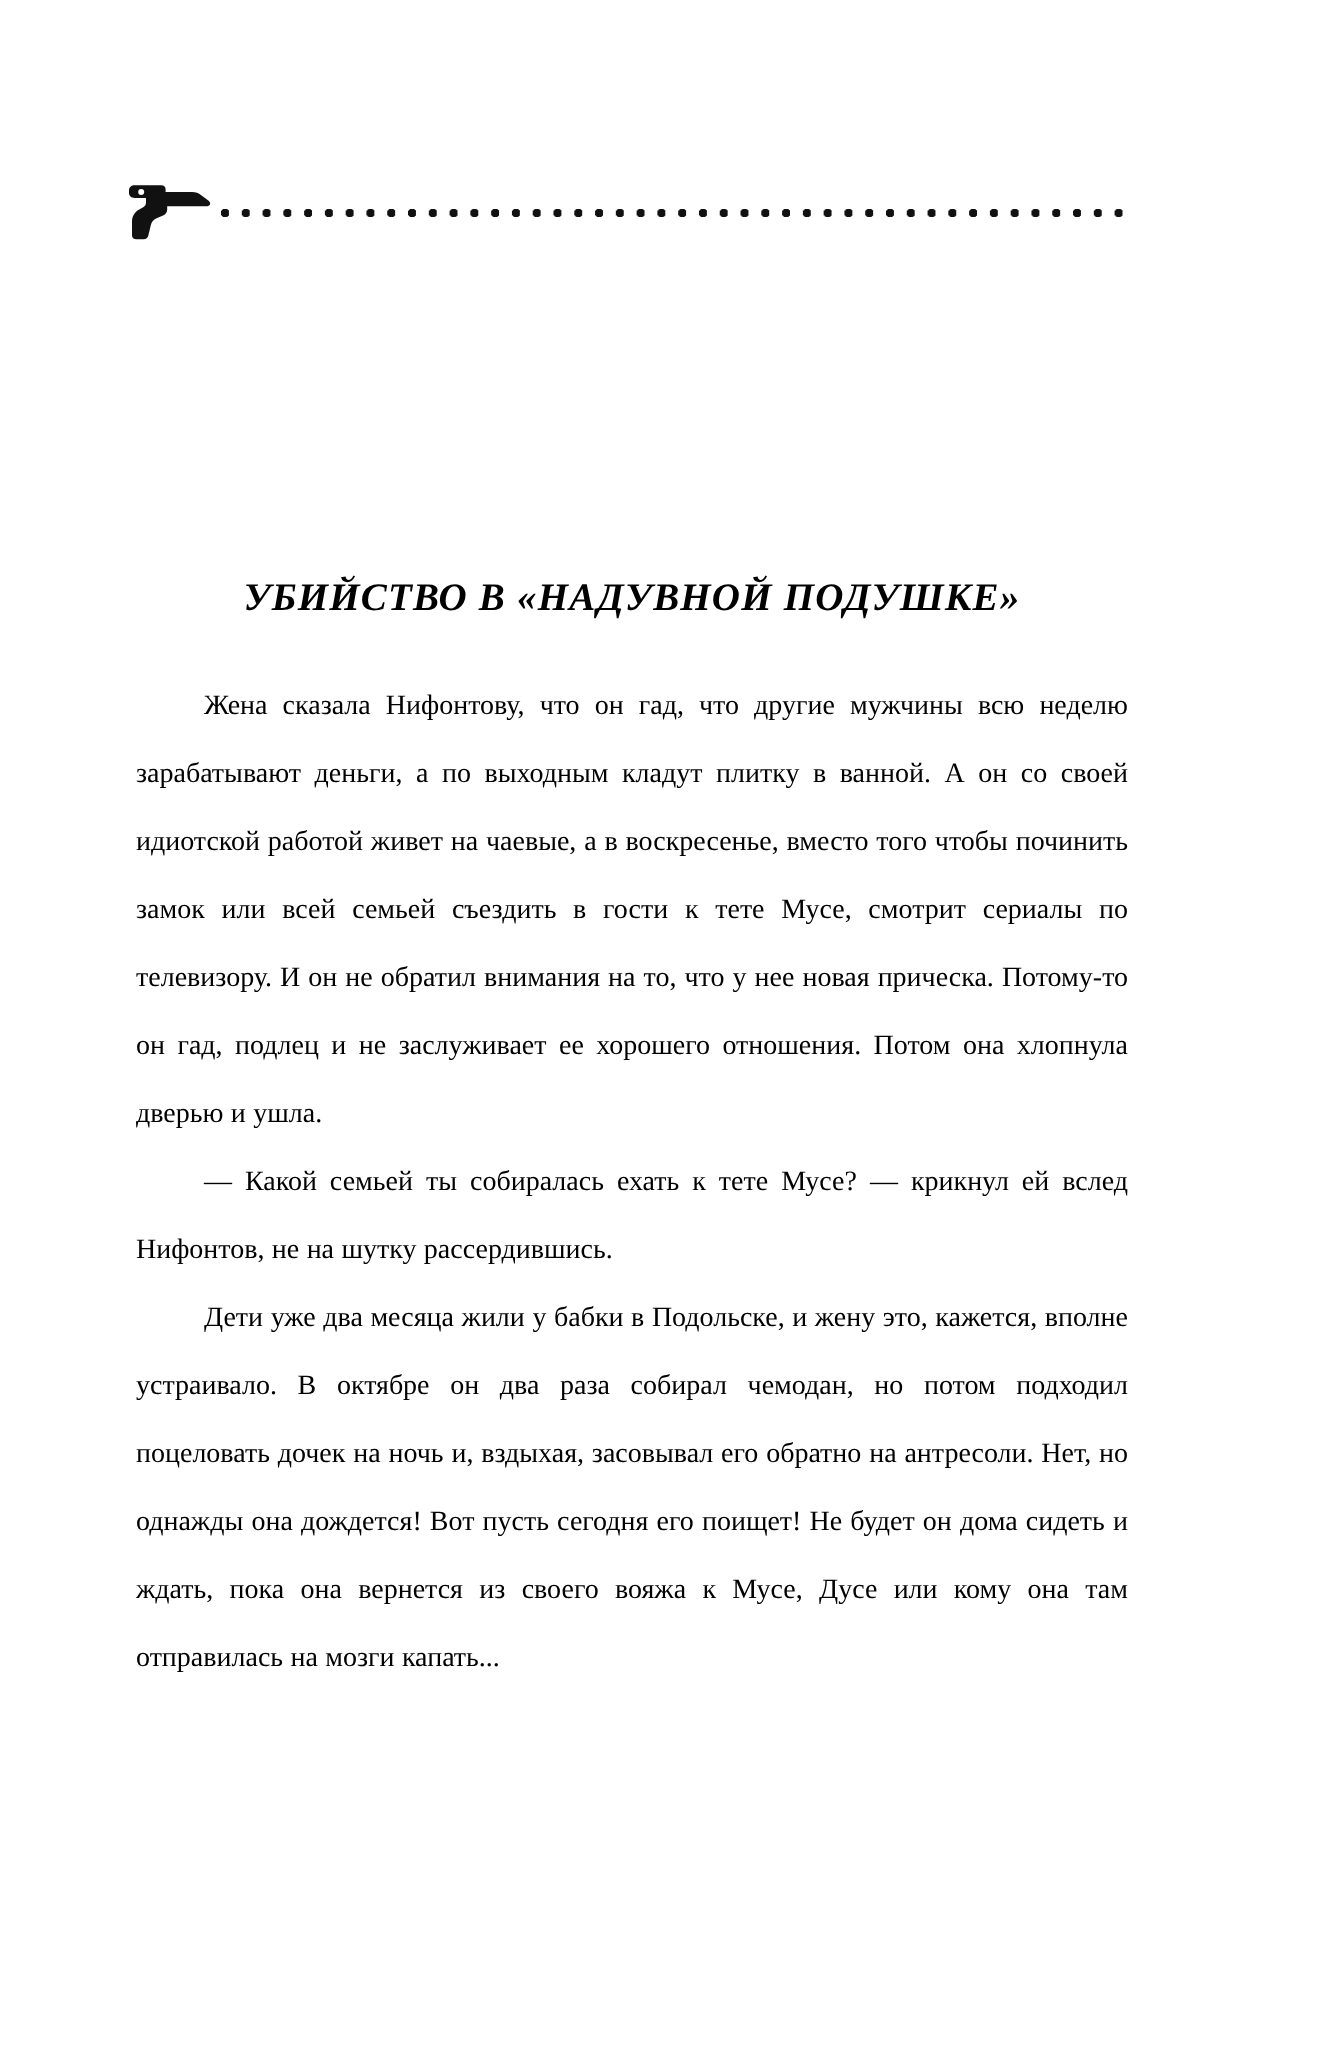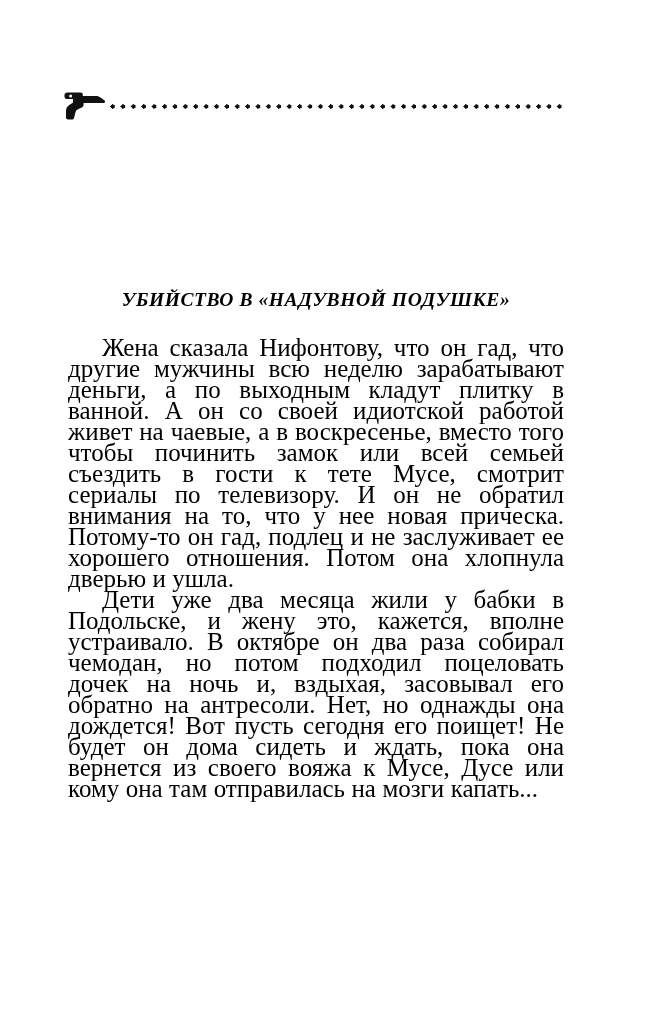--- a/index.html
+++ b/index.html
@@ -64,22 +64,22 @@
     font-style: italic;
     font-weight: bold;
     font-size: 19.5px;
     letter-spacing: 0.6px;
     text-align: center;
     margin: 0 0 26px 0;
     line-height: 1.2;
   }
   p.para {
     margin: 0;
-    font-size: 25px;
-    line-height: 21px;
+    font-size: 14px;
+    line-height: 34px;
     text-align: justify;
     text-indent: 34px;
     hyphens: manual;
     word-spacing: 0.2px;
   }
   p.para.dash {
     text-indent: 34px;
   }
 </style>
 </head>
@@ -93,16 +93,17 @@
       <circle cx="8.6" cy="5.0" r="1.5" fill="#ffffff"></circle>
     </svg>
     <span class="dot-rule">
         <span class="dots"></span>
       </span>
   </div>
 
   <div class="content">
     <h1 class="chapter-title">УБИЙСТВО В «НАДУВНОЙ ПОДУШКЕ»</h1>
     <p class="para">Жена сказала Нифонтову, что он гад, что другие мужчины всю неделю зарабатывают деньги, а по выходным кладут плитку в ванной. А он со своей идиотской работой живет на чаевые, а в воскресенье, вместо того чтобы починить замок или всей семьей съездить в гости к тете Мусе, смотрит сериалы по телевизору. И он не обратил внимания на то, что у нее новая прическа. Потому-то он гад, подлец и не заслуживает ее хорошего отношения. Потом она хлопнула дверью и ушла.</p>
+    <p class="para dash">— Какой семьей ты собиралась ехать к тете Мусе? — крикнул ей вслед Нифонтов, не на шутку рассердившись.</p>
     <p class="para">Дети уже два месяца жили у бабки в Подольске, и жену это, кажется, вполне устраивало. В октябре он два раза собирал чемодан, но потом подходил поцеловать дочек на ночь и, вздыхая, засовывал его обратно на антресоли. Нет, но однажды она дождется! Вот пусть сегодня его поищет! Не будет он дома сидеть и ждать, пока она вернется из своего вояжа к Мусе, Дусе или кому она там отправилась на мозги капать...</p>
   </div>
 
 </div>
 
 </body></html>

